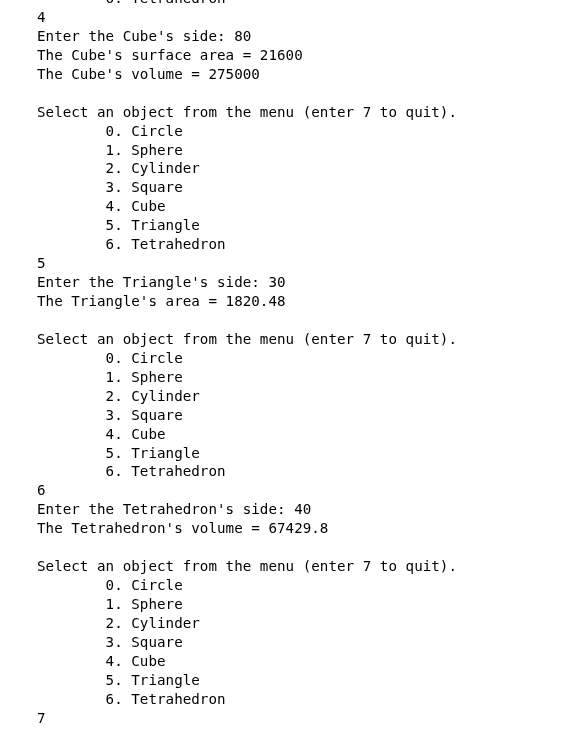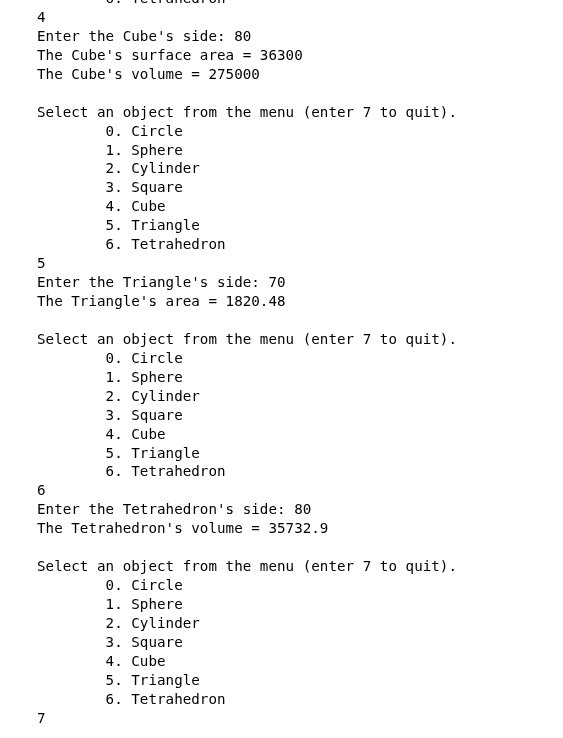--- a/index.html
+++ b/index.html
@@ -44,46 +44,46 @@
 </style>
 </head>
 <body>
 
 <div id="console">
   <div class="console-inner">
 
     <span class="line">        6. Tetrahedron</span>
     <span class="line">4</span>
     <span class="line">Enter the Cube's side: 80</span>
-    <span class="line">The Cube's surface area = 36300</span>
+    <span class="line">The Cube's surface area = 21600</span>
     <span class="line">The Cube's volume = 275000</span>
     <span class="line blank"></span>
     <span class="line">Select an object from the menu (enter 7 to quit).</span>
     <span class="line">        0. Circle</span>
     <span class="line">        1. Sphere</span>
     <span class="line">        2. Cylinder</span>
     <span class="line">        3. Square</span>
     <span class="line">        4. Cube</span>
     <span class="line">        5. Triangle</span>
     <span class="line">        6. Tetrahedron</span>
     <span class="line">5</span>
-    <span class="line">Enter the Triangle's side: 70</span>
+    <span class="line">Enter the Triangle's side: 30</span>
     <span class="line">The Triangle's area = 1820.48</span>
     <span class="line blank"></span>
     <span class="line">Select an object from the menu (enter 7 to quit).</span>
     <span class="line">        0. Circle</span>
     <span class="line">        1. Sphere</span>
     <span class="line">        2. Cylinder</span>
     <span class="line">        3. Square</span>
     <span class="line">        4. Cube</span>
     <span class="line">        5. Triangle</span>
     <span class="line">        6. Tetrahedron</span>
     <span class="line">6</span>
-    <span class="line">Enter the Tetrahedron's side: 80</span>
-    <span class="line">The Tetrahedron's volume = 35732.9</span>
+    <span class="line">Enter the Tetrahedron's side: 40</span>
+    <span class="line">The Tetrahedron's volume = 67429.8</span>
     <span class="line blank"></span>
     <span class="line">Select an object from the menu (enter 7 to quit).</span>
     <span class="line">        0. Circle</span>
     <span class="line">        1. Sphere</span>
     <span class="line">        2. Cylinder</span>
     <span class="line">        3. Square</span>
     <span class="line">        4. Cube</span>
     <span class="line">        5. Triangle</span>
     <span class="line">        6. Tetrahedron</span>
     <span class="line">7</span>

